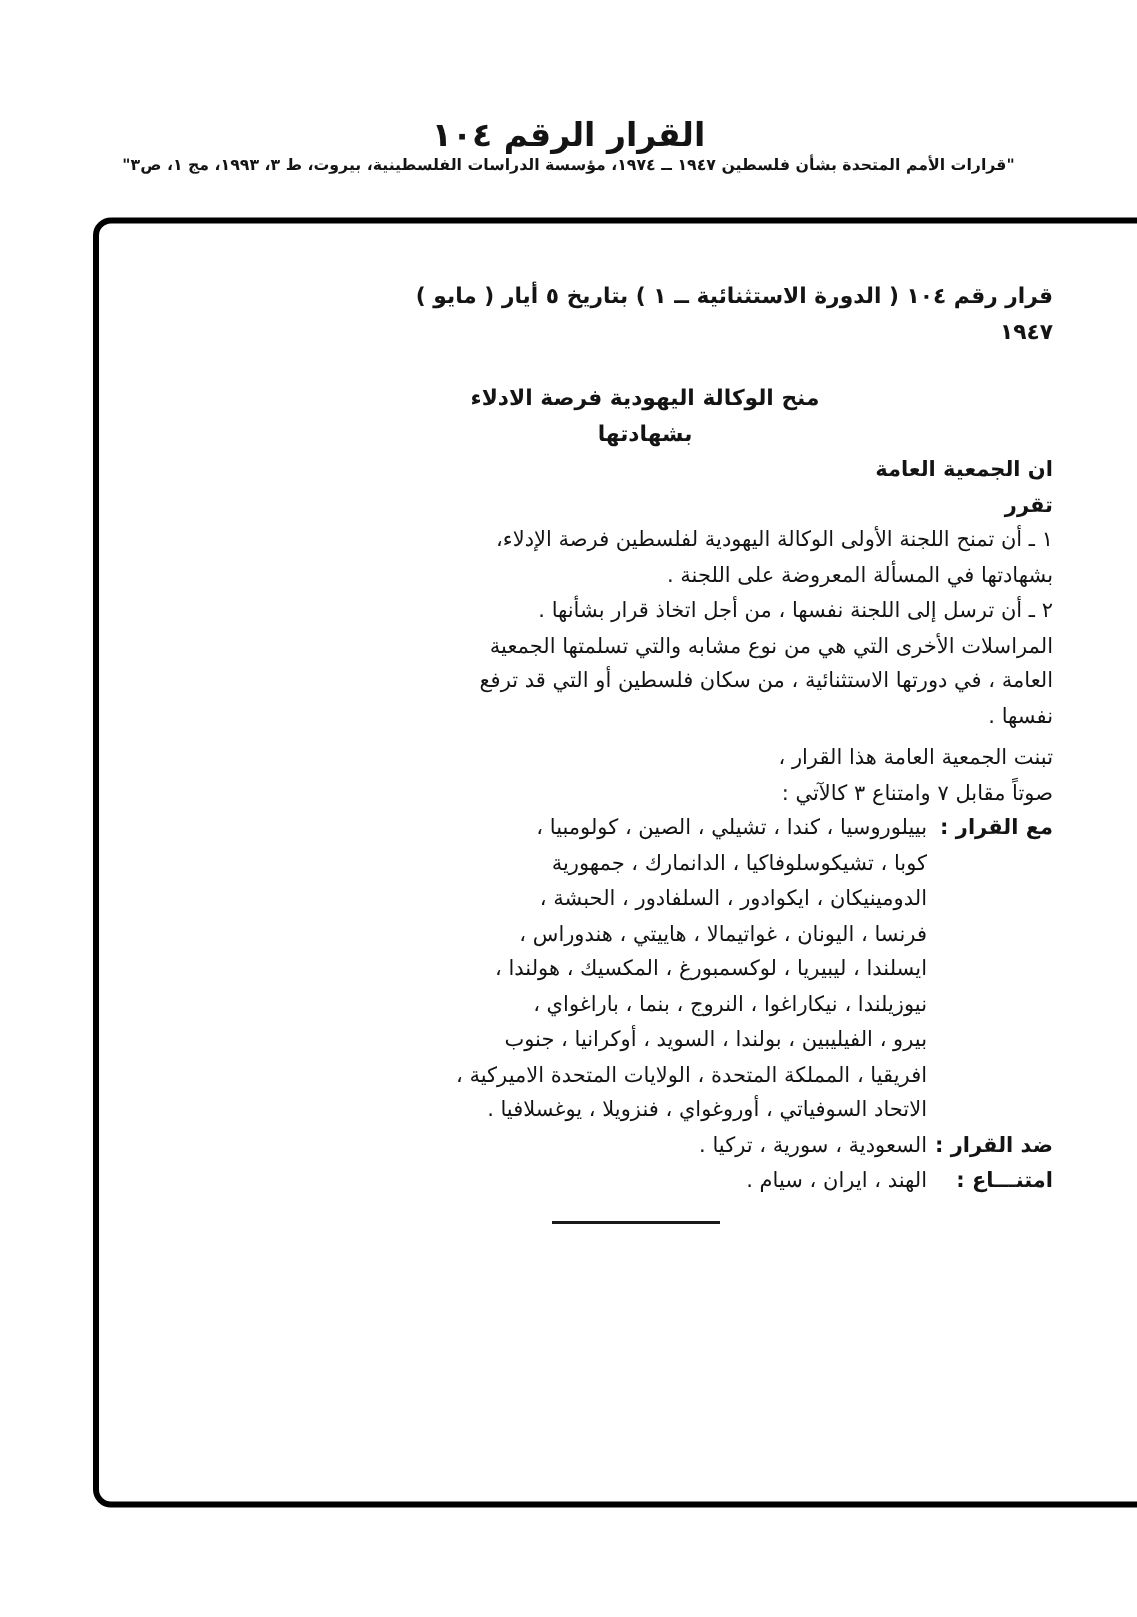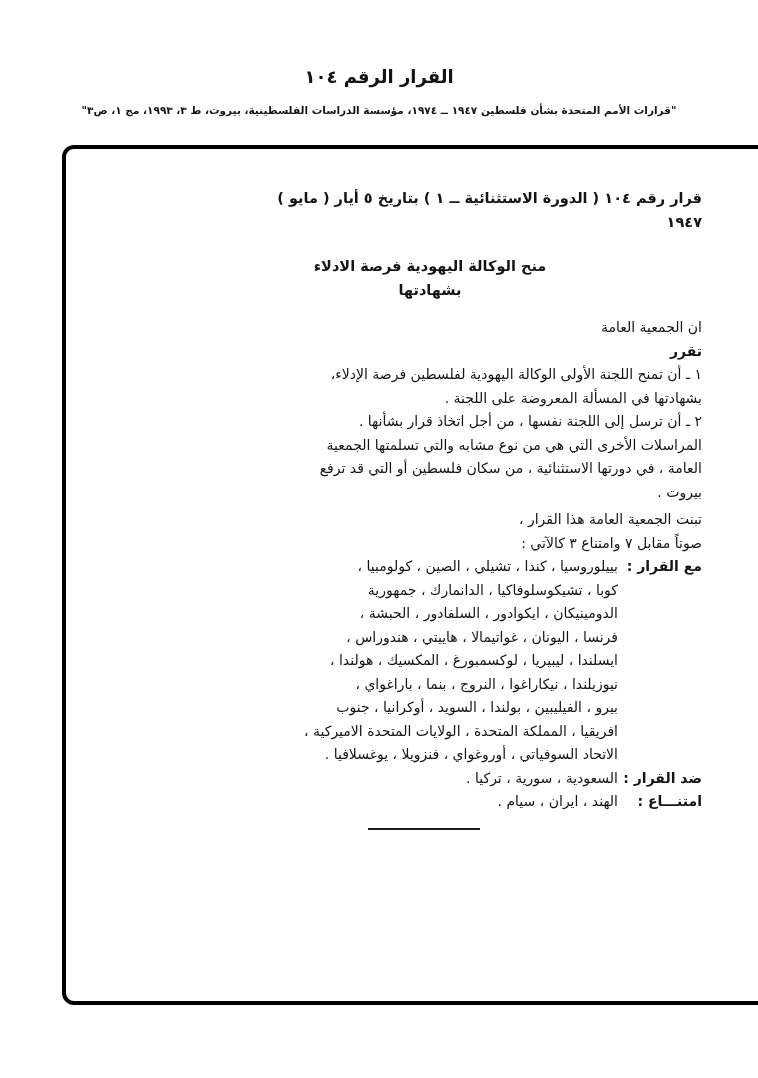--- a/index.html
+++ b/index.html
@@ -1,38 +1,38 @@
 <!DOCTYPE html>
 <html lang="ar" dir="rtl"><head>
 <meta charset="utf-8">
 <style>
   html,body{margin:0;padding:0;}
   body{
     width:758px;height:1078px;background:#ffffff;position:relative;
     font-family:"DejaVu Sans", sans-serif;color:#141414;direction:rtl;overflow:hidden;
   }
   .doc-title{
-    position:absolute;top:66px;left:0;right:0;margin:0;
-    text-align:center;font-size:18px;font-weight:bold;letter-spacing:0.5px;
+    position:absolute;top:66px;left:0;right:0;margin:12px;
+    text-align:center;font-size:22px;font-weight:bold;letter-spacing:0.5px;
   }
   .doc-citation{
     position:absolute;top:104px;left:0;right:0;
     text-align:center;font-size:10.5px;font-weight:bold;white-space:nowrap;
   }
   .frame{
     position:absolute;left:62px;top:145px;width:724px;height:860px;
     box-sizing:border-box;border:4px solid #000000;border-radius:12px;
     padding:38px 80px 0 92px;background:#ffffff;
   }
   .line{font-size:14px;line-height:23.5px;}
   .res-heading{font-weight:bold;}
   .res-heading .line{font-size:14.5px;}
   .res-subject{font-weight:bold;text-align:center;margin-top:21px;}
   .res-subject .line{font-size:14.5px;}
-  .preamble{font-weight:normal;margin-top:14px;}
+  .preamble{font-weight:bold;}
   .decides{font-weight:bold;}
   .adoption{margin-top:4px;}
   .vote-row{display:flex;}
   .vote-label{flex:0 0 84px;width:84px;font-weight:bold;white-space:nowrap;}
   .vote-body{flex:1;}
   .end-divider{
     width:112px;height:2px;background:#1b1b1b;
     margin:14px 222px 0 auto;
   }
 </style>
@@ -59,21 +59,21 @@
 
   <div class="clause">
     <div class="line">١ ـ أن تمنح اللجنة الأولى الوكالة اليهودية لفلسطين فرصة الإدلاء،</div>
     <div class="line">بشهادتها في المسألة المعروضة على اللجنة .</div>
   </div>
 
   <div class="clause">
     <div class="line">٢ ـ أن ترسل إلى اللجنة نفسها ، من أجل اتخاذ قرار بشأنها .</div>
     <div class="line">المراسلات الأخرى التي هي من نوع مشابه والتي تسلمتها الجمعية</div>
     <div class="line">العامة ، في دورتها الاستثنائية ، من سكان فلسطين أو التي قد ترفع</div>
-    <div class="line">بيروت .</div>
+    <div class="line">نفسها .</div>
   </div>
 
   <div class="adoption">
     <div class="line">تبنت الجمعية العامة هذا القرار ،</div>
     <div class="line">صوتاً مقابل ٧ وامتناع ٣ كالآتي :</div>
   </div>
 
   <div class="vote-row">
     <div class="vote-label line">مع القرار :</div>
     <div class="vote-body">

